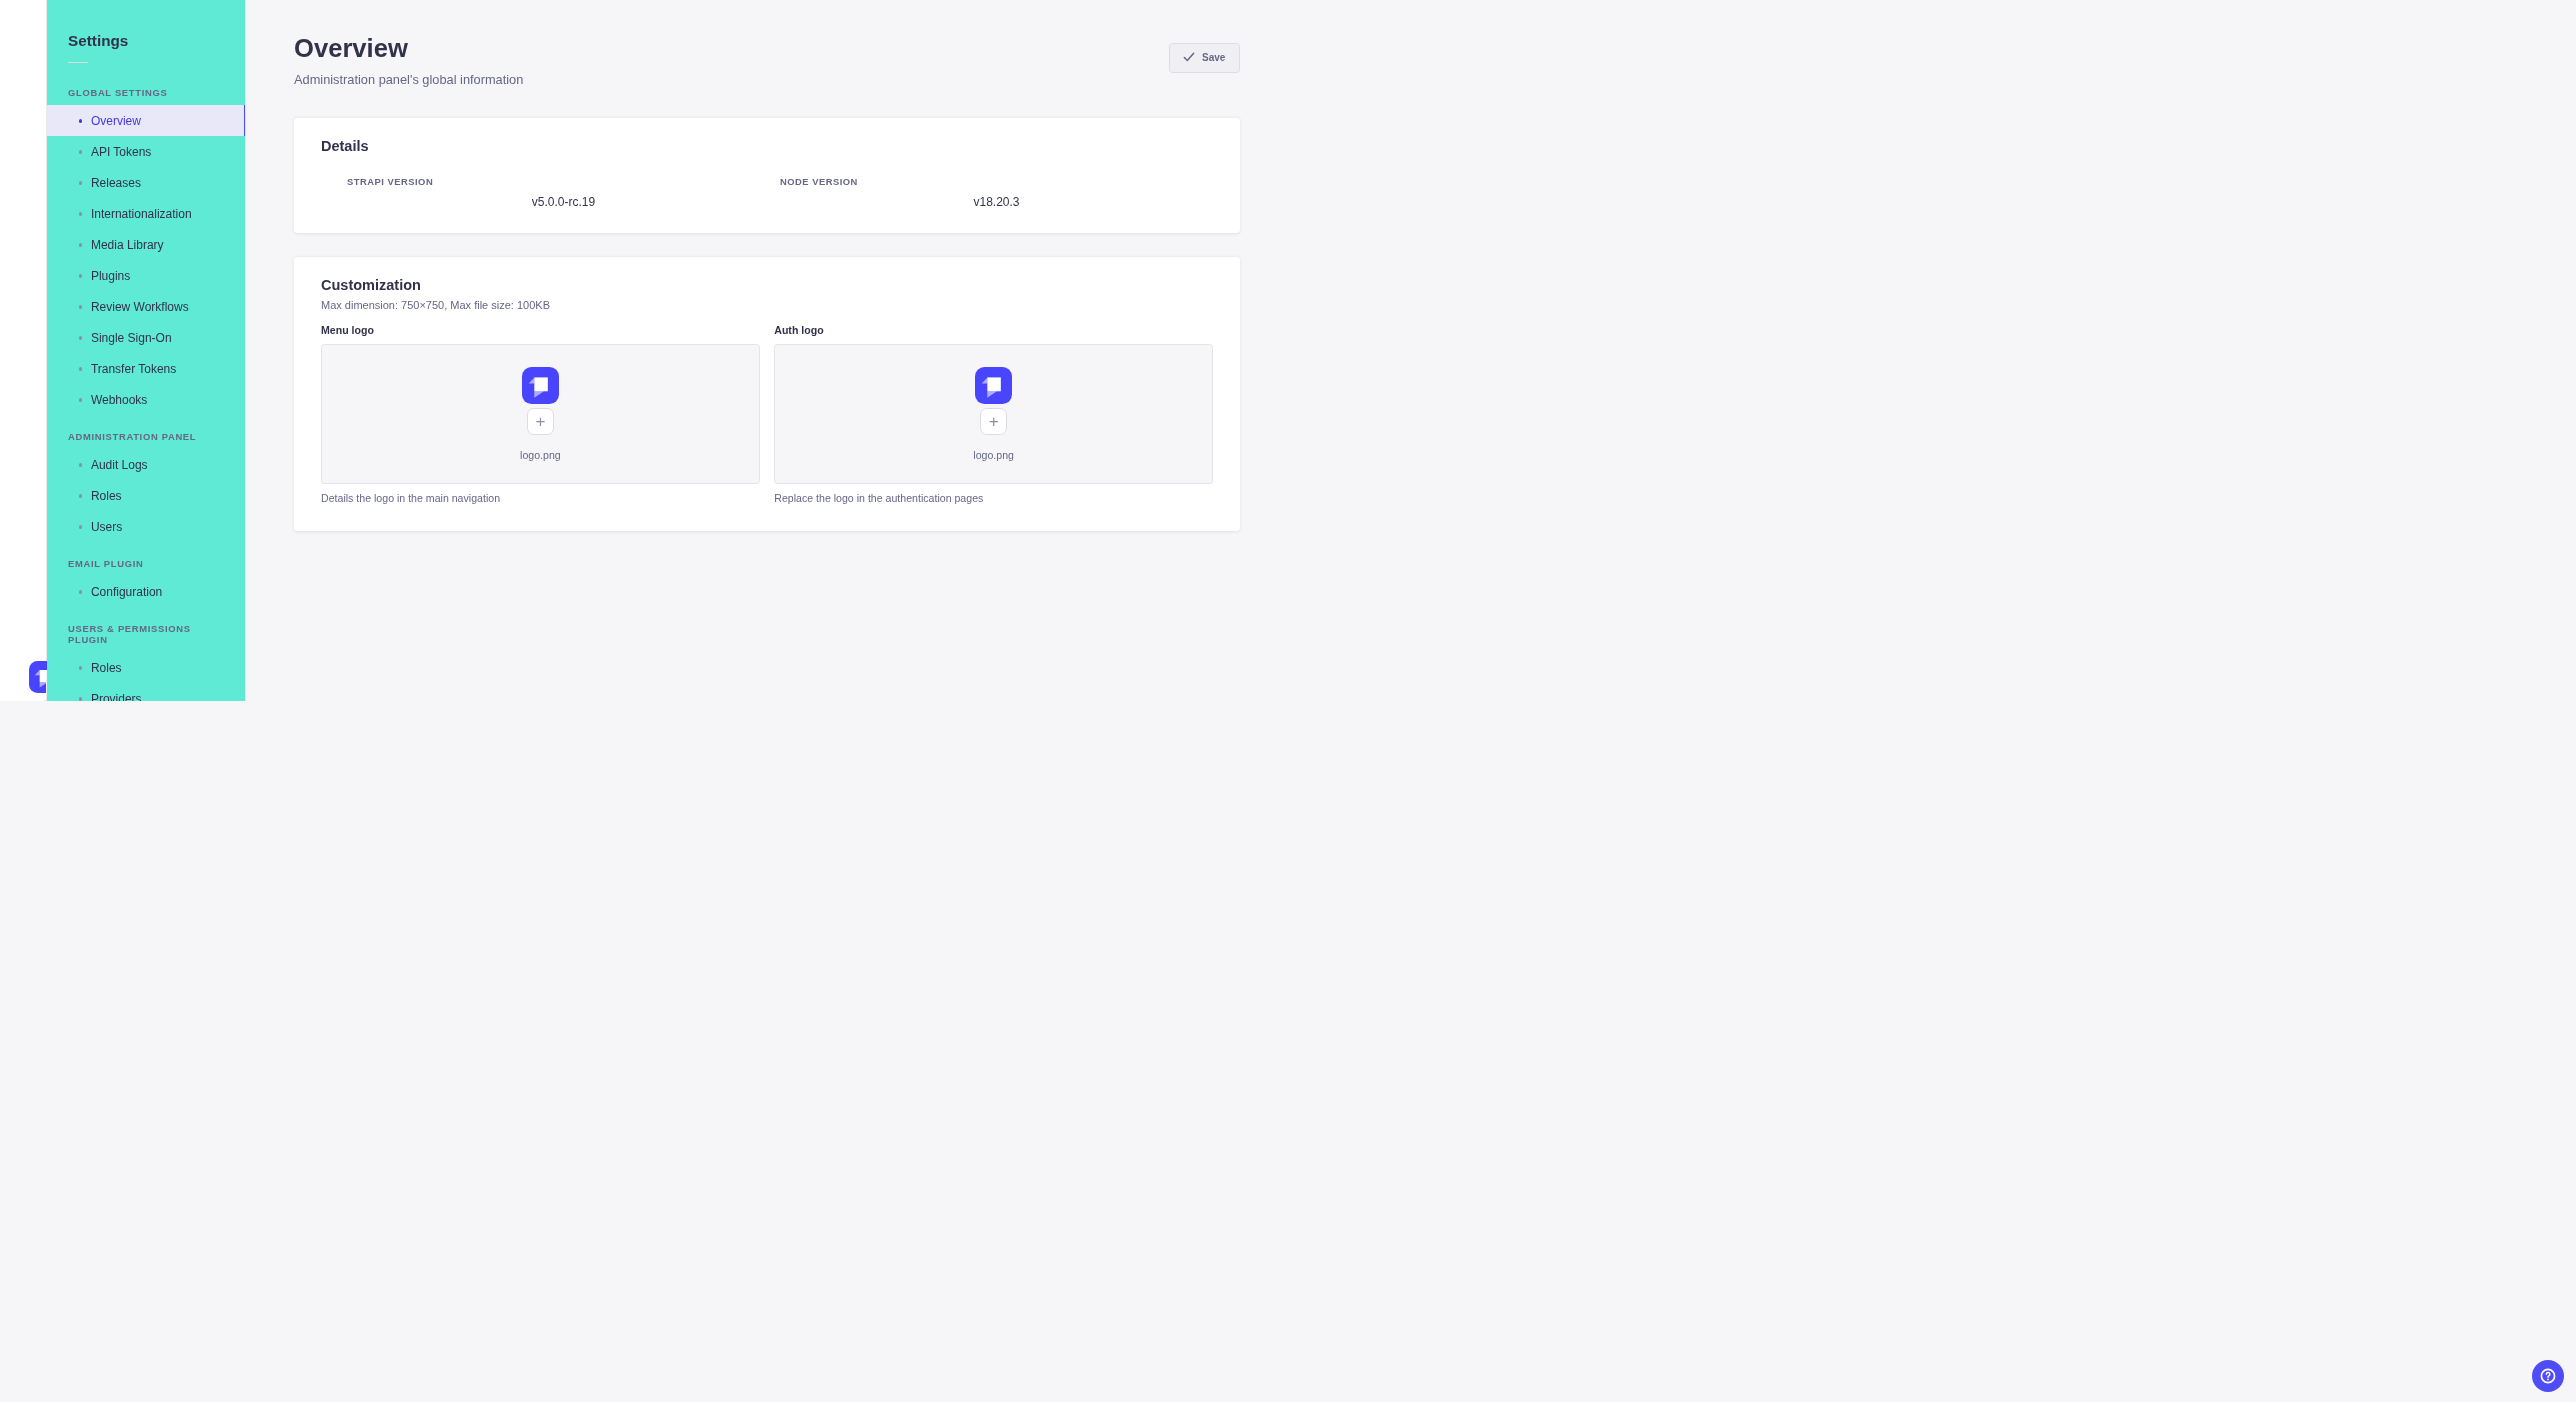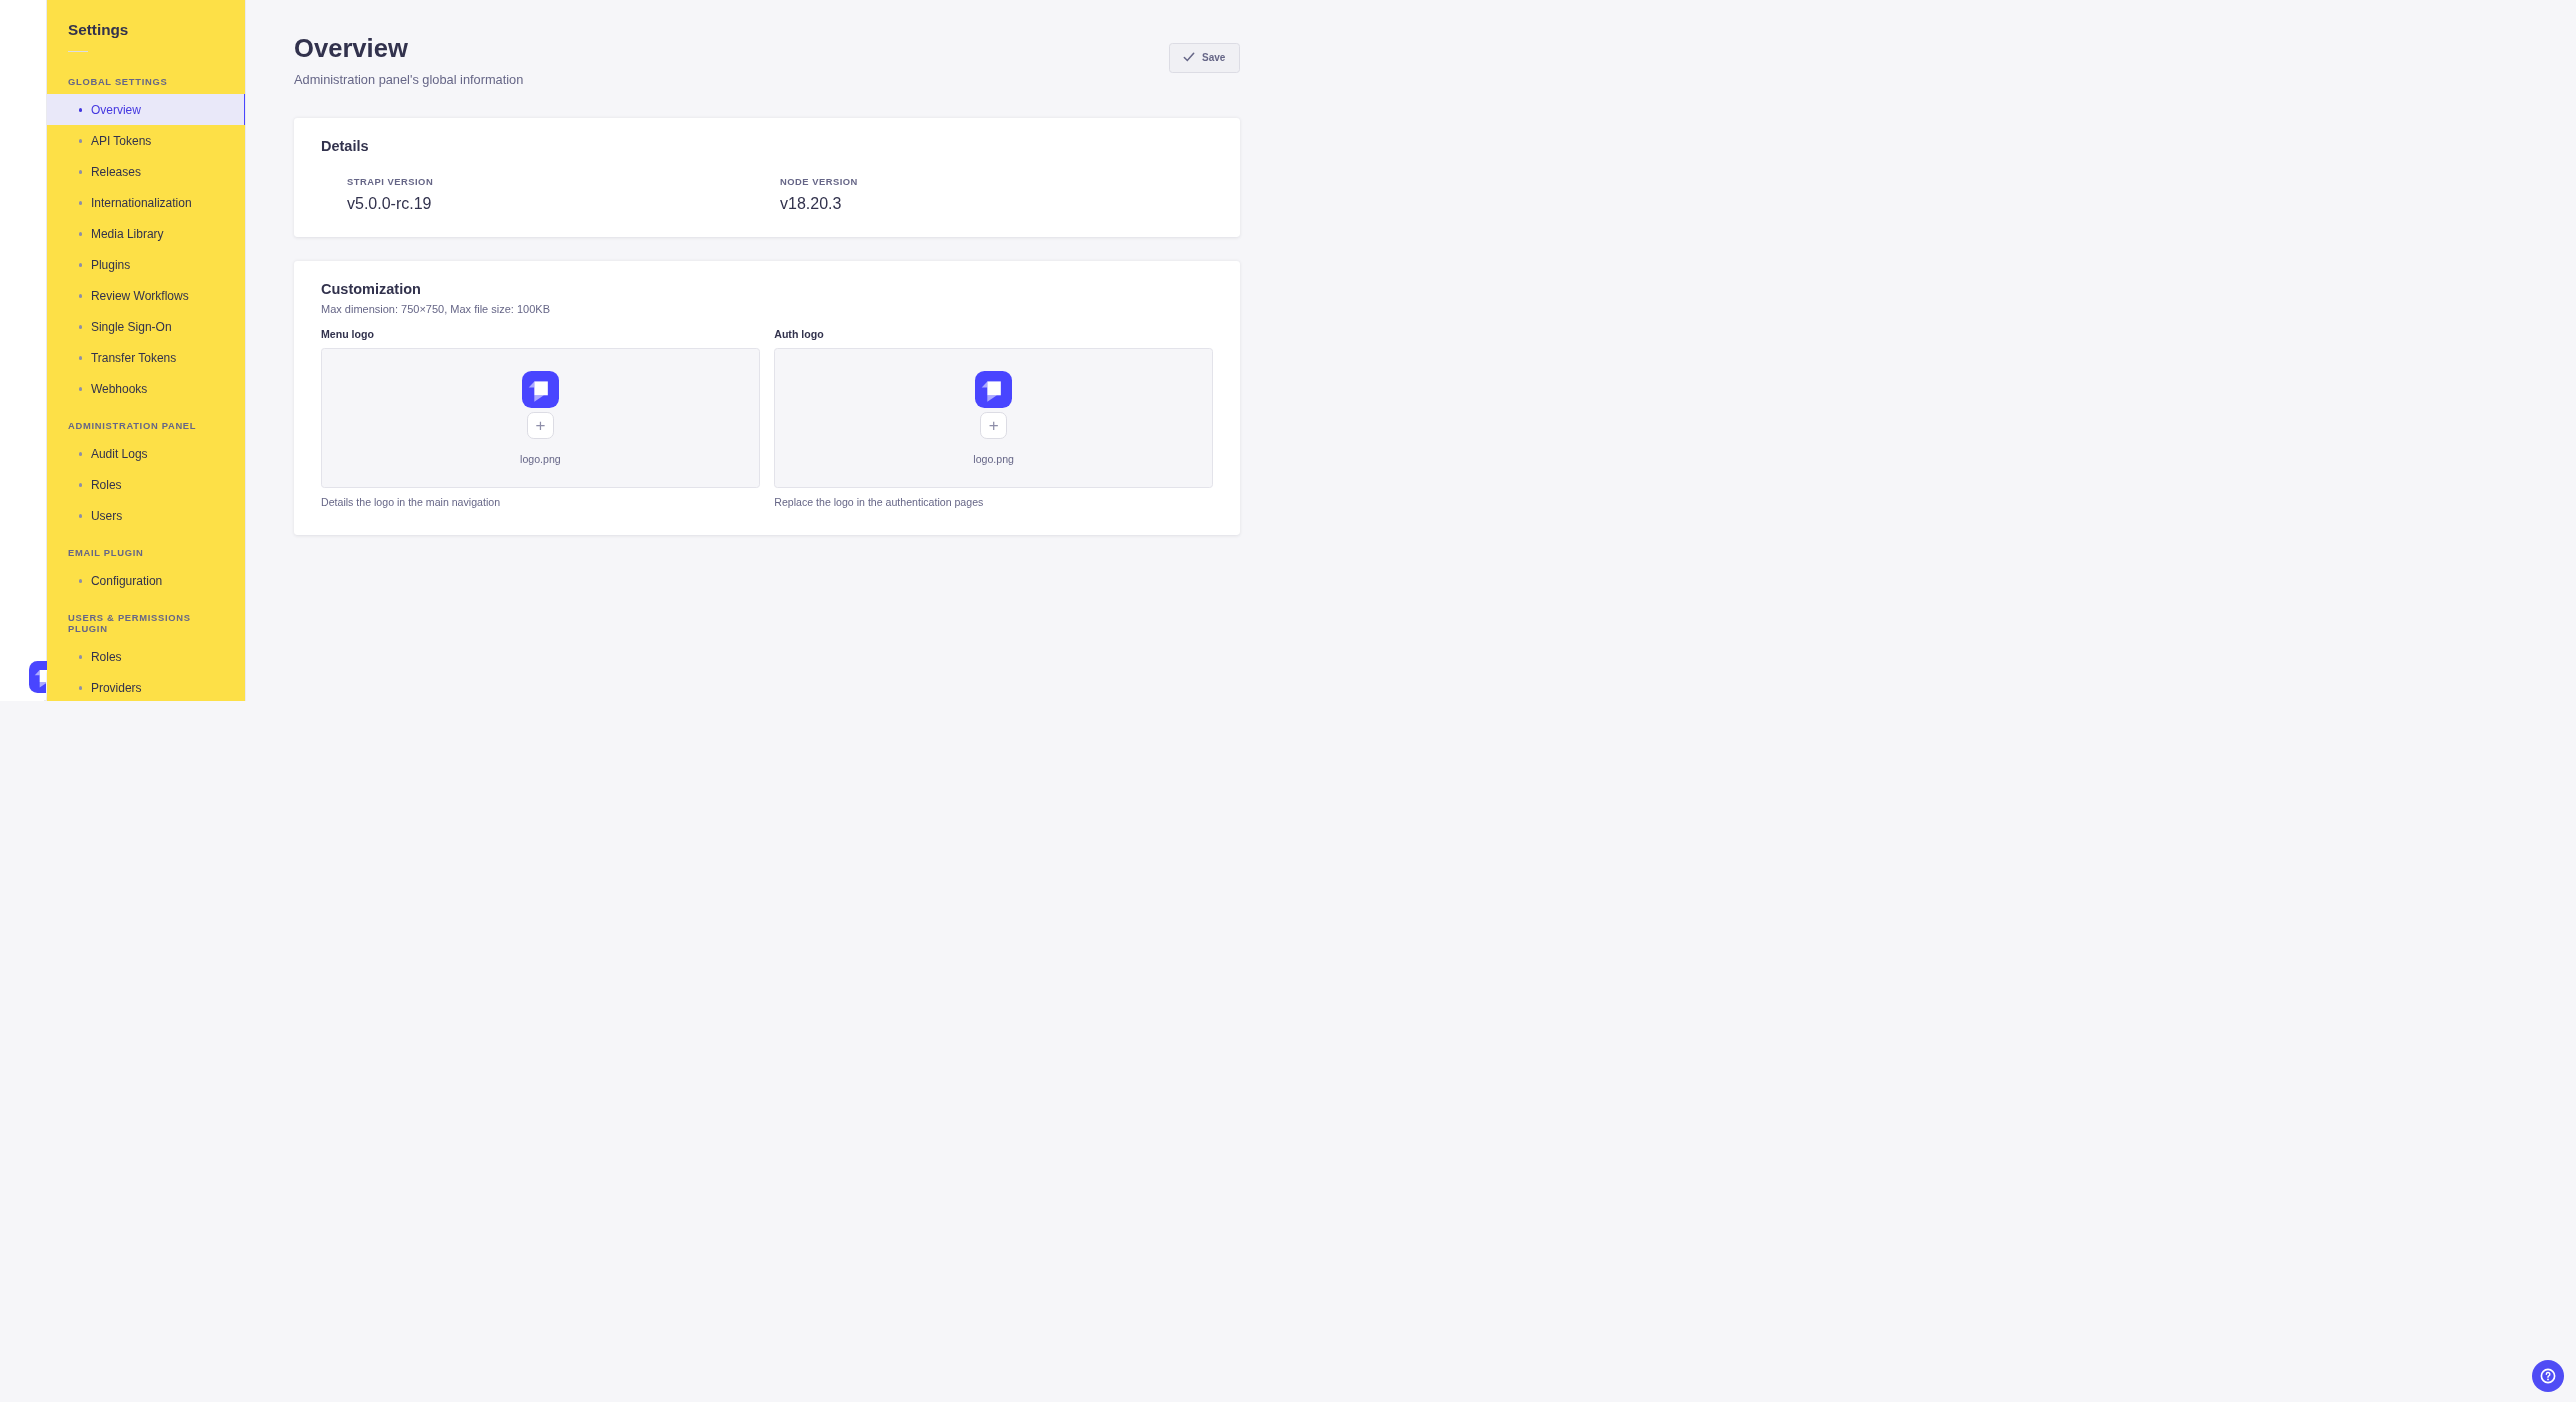--- a/index.html
+++ b/index.html
@@ -12,21 +12,21 @@
   .rail-logo-wrap { width:100%; height:48px; display:flex; align-items:center; justify-content:center; border-bottom:0.9px solid #eaeaef; }
   .brand-tile { width:32px; height:32px; border-radius:8.5px; background:#4945ff; display:flex; align-items:center; justify-content:center; cursor:pointer; }
   .rail-nav { display:flex; flex-direction:column; align-items:center; gap:21px; margin-top:22px; flex:1; }
   .rail-btn { width:34px; height:34px; display:flex; align-items:center; justify-content:center; border-radius:6.8px; cursor:pointer; }
   .rail-btn svg { display:block; }
   .rail-btn.active { background:#f0f0f8; }
   .rail-foot { width:100%; border-top:0.9px solid #eaeaef; padding:7.7px 0 10.2px; display:flex; justify-content:center; }
   .avatar { width:28px; height:28px; border-radius:50%; background:#4945ff; color:#fff; font-size:11px; font-weight:bold; letter-spacing:0.3px; display:flex; align-items:center; justify-content:center; cursor:pointer; }
 
   
-  .sidebar { width:199px; background:#fde047; border-right:0.9px solid #eaeaef; flex-shrink:0; padding-top:21px; overflow:hidden; }
+  .sidebar { width:199px; background:#5eead4; border-right:0.9px solid #eaeaef; flex-shrink:0; padding-top:32px; overflow:hidden; }
   .sidebar h2 { font-size:15.3px; font-weight:bold; color:#32324d; padding:0 21px; }
   .sb-divider { width:20.4px; height:0.9px; background:#dcdce4; margin:12px 21px 15.3px; }
   .section-label { font-size:9.4px; font-weight:bold; letter-spacing:0.7px; color:#666687; padding:8.5px 21px 7.7px; }
   .nav-item { display:flex; align-items:center; height:31px; padding-left:32px; cursor:pointer; position:relative; }
   .nav-item .dot { width:3.4px; height:3.4px; border-radius:50%; background:#8e8ea9; margin-right:8.5px; flex-shrink:0; }
   .nav-item .nav-label { font-size:12px; color:#32324d; }
   .nav-item.active { background:#e9e8f9; border-right:1.7px solid #4945ff; }
   .nav-item.active .dot { background:#4437e0; }
   .nav-item.active .nav-label { color:#4437e0; }
   .section-gap { height:6.8px; }
@@ -38,21 +38,21 @@
   .page-subtitle { font-size:12.8px; color:#666687; margin-top:8.5px; }
   .btn-save { display:flex; align-items:center; gap:6.8px; height:30px; padding:0 13.6px; margin-top:8.5px;
               background:#f0f0f4; border:0.9px solid #dcdce4; border-radius:3.4px; color:#666687;
               font-size:10px; font-weight:bold; font-family:inherit; cursor:pointer; }
 
   .card { background:#fff; border-radius:3.4px; box-shadow:0 0.9px 3.4px rgba(33,33,52,.1); padding:20.4px 27px 24px; }
   .card h3 { font-size:14.5px; font-weight:bold; color:#32324d; }
 
   .details-grid { display:grid; grid-template-columns:1fr 1fr; row-gap:20px; margin-top:22px;margin-left:26px; }
   .field-label { font-size:9.4px; font-weight:bold; letter-spacing:0.5px; color:#666687; }
-  .field-value { font-size:16px; color:#32324d; margin-top:7.7px; }
+  .field-value { font-size:12px; color:#32324d; margin-top:7.7px;text-align:center; }
   .pricing-link { display:inline-flex; align-items:center; gap:6.8px; margin-top:15.3px; font-size:12px; font-weight:bold; color:#4945ff; text-decoration:none; cursor:pointer; }
 
   .card.customization { margin-top:24px; padding-bottom:27px; }
   .card-sub { font-size:11px; color:#666687; margin-top:6px; }
   .logo-grid { display:grid; grid-template-columns:1fr 1fr; column-gap:14.5px; margin-top:13px; }
   .logo-field-label { font-size:10.6px; font-weight:bold; color:#32324d; margin-bottom:7.7px; }
   .logo-box { height:140px; background:#f6f6f9; border:0.9px solid #e3e3ea; border-radius:3.4px;
               display:flex; flex-direction:column; align-items:center; justify-content:center; cursor:pointer; }
   .logo-mark-tile { width:37px; height:37px; border-radius:9.4px; background:#4945ff; display:flex; align-items:center; justify-content:center; }
   .plus-btn { width:27px; height:27px; margin-top:4.3px; background:#fff; border:0.9px solid #dcdce4; border-radius:6.8px;

